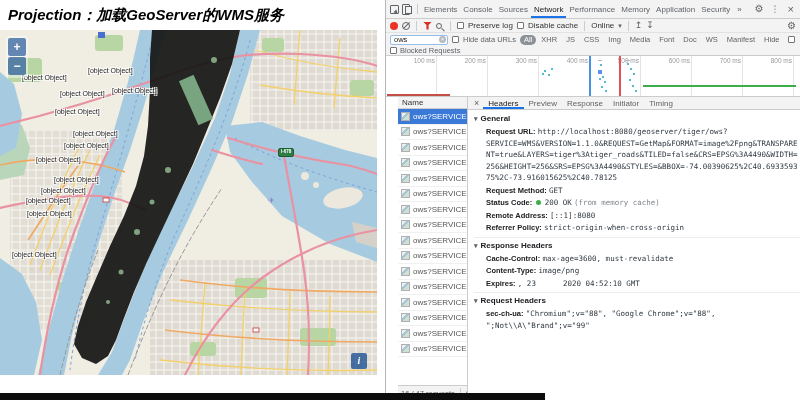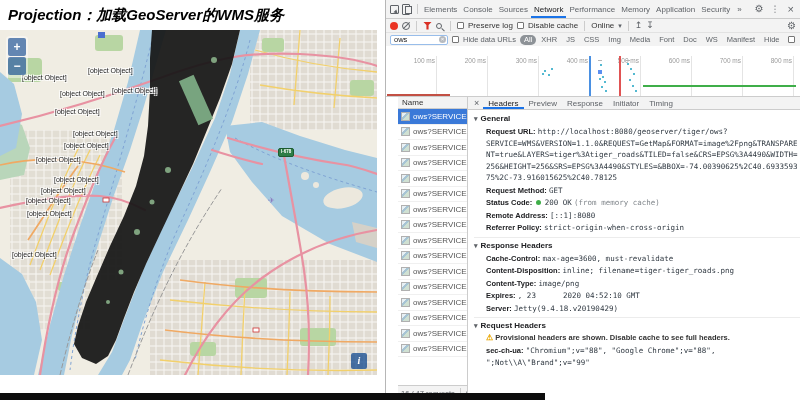--- a/index.html
+++ b/index.html
@@ -299,20 +299,24 @@
         <span class="chip">Font</span>
         <span class="chip">Doc</span>
         <span class="chip">WS</span>
         <span class="chip">Manifest</span>
         <span class="chip">Hide</span>
       </span>
     <span class="cb"></span>
 
   </div>
 
+  <div class="dt-row dt-blocked-row">
+    <span class="cb"></span>
+    <span class="lab">Blocked Requests</span>
+  </div>
 
   <div class="dt-overview">
     <div class="ticks">
 
     <span class="tick">100 ms</span>
         <span class="tick">200 ms</span>
         <span class="tick">300 ms</span>
         <span class="tick">400 ms</span>
         <span class="tick">500 ms</span>
         <span class="tick">600 ms</span>
@@ -475,43 +479,32 @@
 
         <div class="sec">
           <div class="sec-title"><span class="disclosure">▾</span><span>Response Headers</span></div>
           <div>
 
           <div class="hitem">
                 <span class="hname">Cache-Control:</span>
                 <span class="hval">max-age=3600, must-revalidate</span>
               </div>
               <div class="hitem">
-                <span class="hname">Content-Disposition:</span>
-                <span class="hval">inline; filename=tiger-tiger_roads.png</span>
-              </div>
-              <div class="hitem">
                 <span class="hname">Content-Type:</span>
                 <span class="hval">image/png</span>
               </div>
               <div class="hitem">
                 <span class="hname">Expires:</span>
                 <span class="hval">, 23      2020 04:52:10 GMT</span>
               </div>
-              <div class="hitem">
-                <span class="hname">Server:</span>
-                <span class="hval">Jetty(9.4.18.v20190429)</span>
-              </div>
             </div>
         </div>
 
         <div class="sec">
           <div class="sec-title"><span class="disclosure">▾</span><span>Request Headers</span></div>
-          <div class="warn-line">
-            <span class="warn-icon">⚠</span><span>Provisional headers are shown. Disable cache to see full headers.</span>
-          </div>
           <div>
 
               <div class="hitem">
                 <span class="hname">sec-ch-ua:</span>
                 <span class="hval">"Chromium";v="88", "Google Chrome";v="88", ";Not\\A\"Brand";v="99"</span>
               </div>
             </div>
         </div>
 
       </div>

